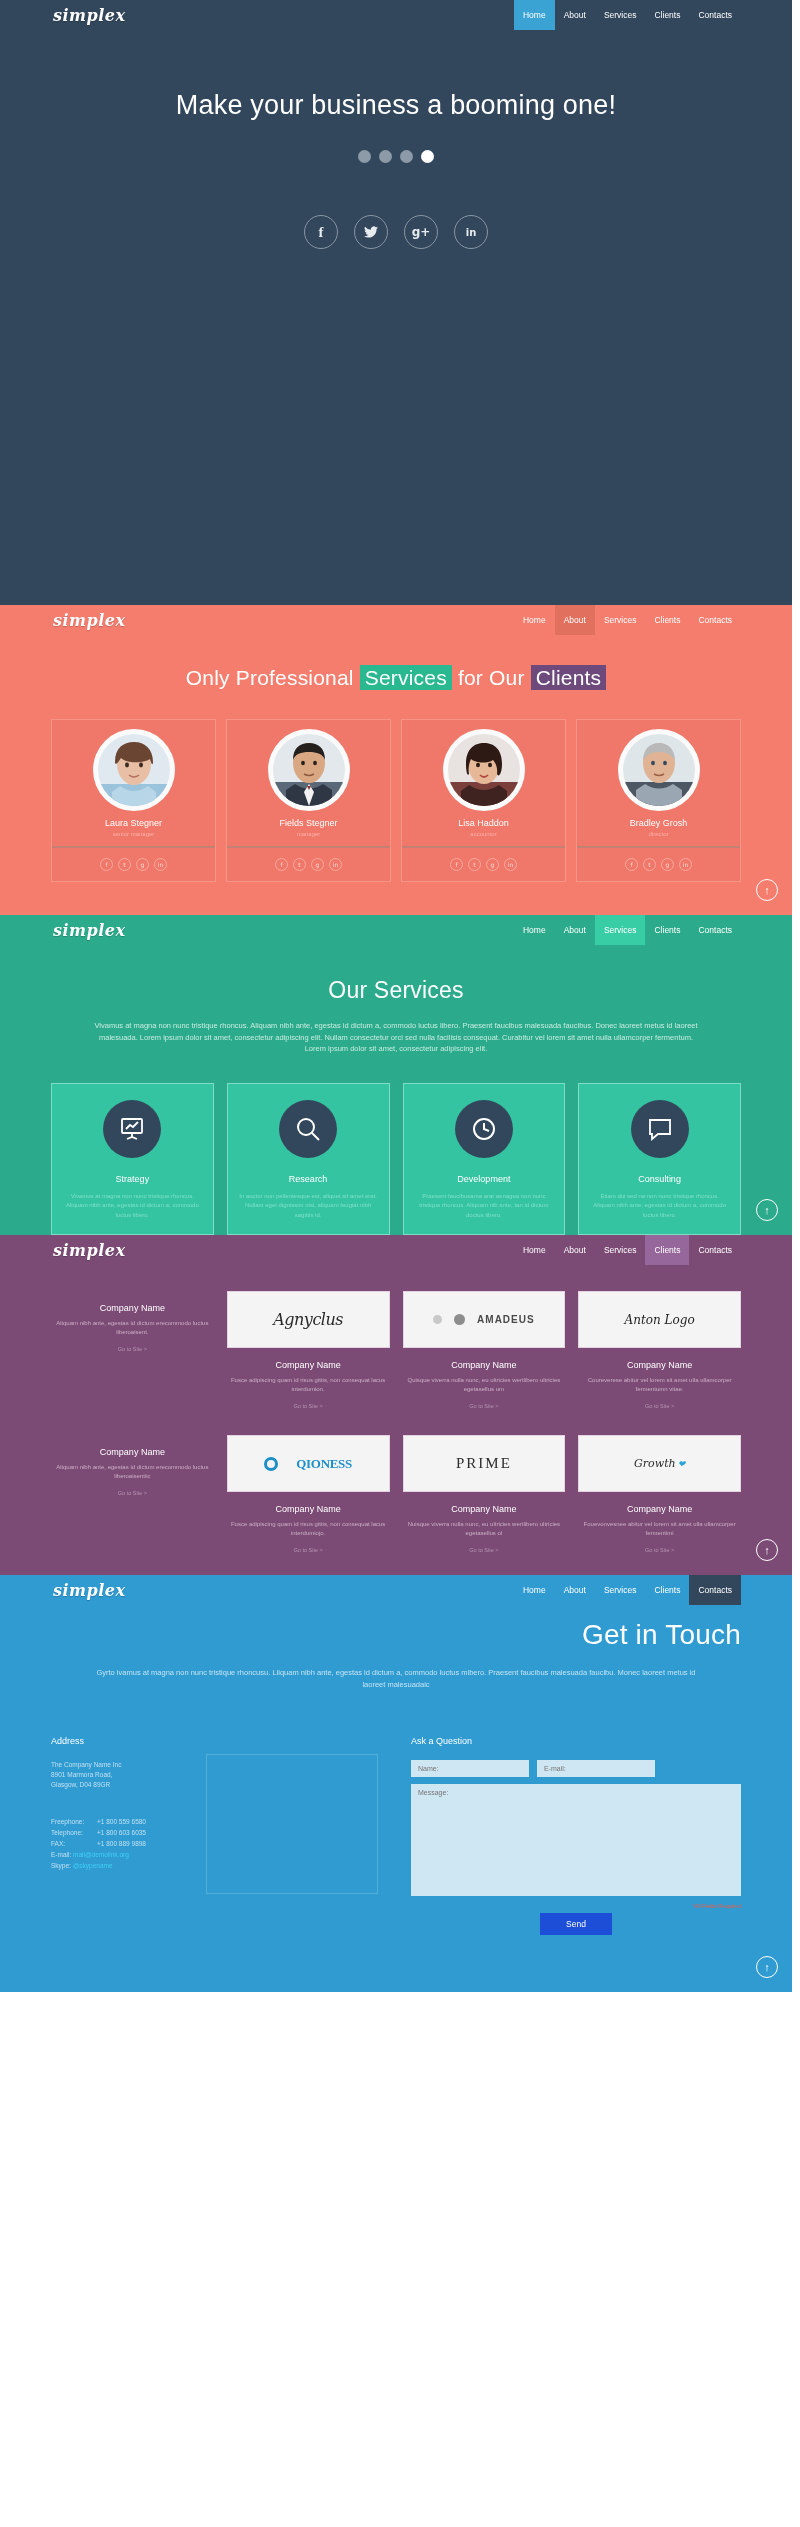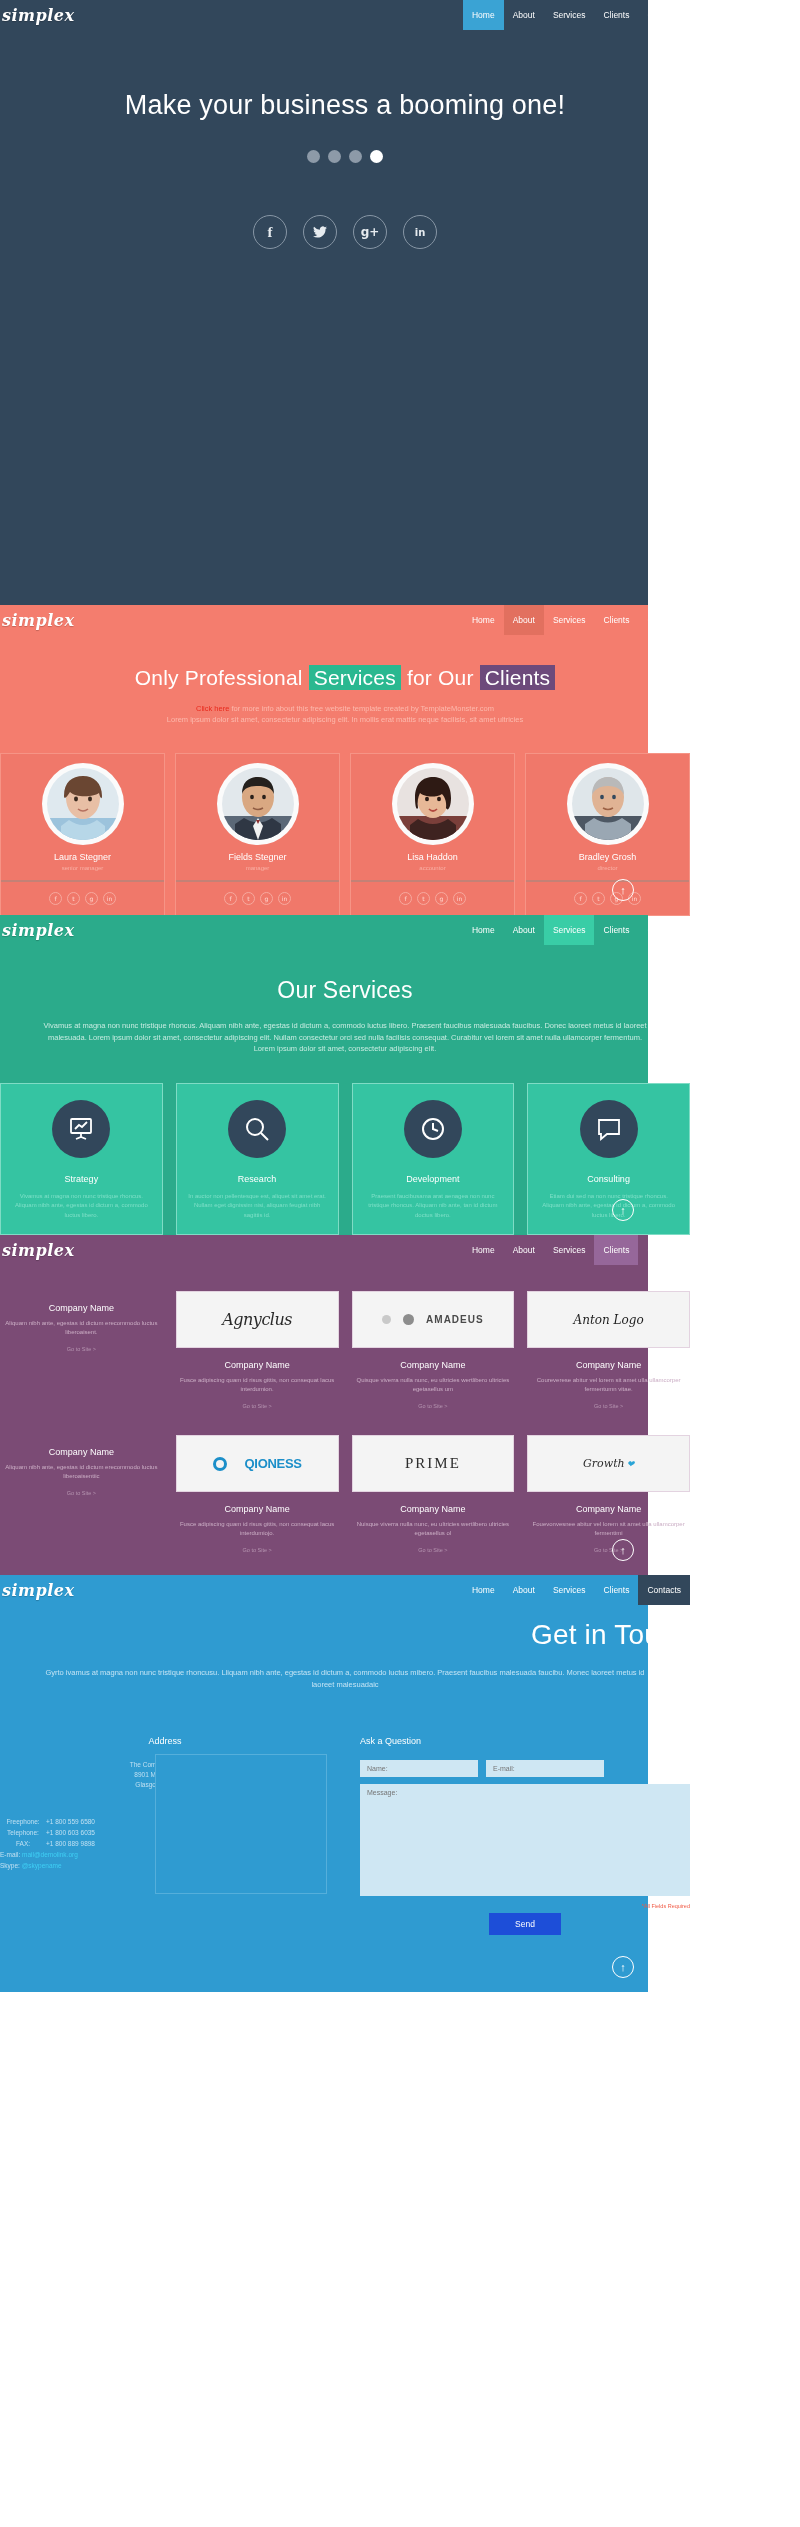--- a/index.html
+++ b/index.html
@@ -5,21 +5,21 @@
   * { box-sizing: border-box; margin: 0; padding: 0; }
   html, body { width: 800px; }
   body {
     font-family: "Liberation Sans", sans-serif;
     background: #ffffff;
     -webkit-font-smoothing: antialiased;
   }
   .page { width: 800px; position: relative; }
 
   
-  .section { position: relative; width: 648px; }
+  .section { position: relative; width: 792px; }
   .inner { width: 690px; margin: 0 auto; position: relative; }
 
   
   .topbar {
     display: flex; align-items: flex-start;
     justify-content: space-between;
     height: 30px;
   }
   .logo {
     font-family: "DejaVu Serif", serif;
@@ -152,37 +152,37 @@
   .lg-sq { width: 12px; height: 12px; background: #222; border-radius: 2px; display:inline-block; position:relative;}
   .lg-sq::after{content:"";position:absolute;left:4px;top:3px;width:4px;height:6px;border:1.2px solid #fff;border-radius:1px;}
   .lg-script { font-family: "DejaVu Serif", serif; font-style: italic; font-size: 16px; color: #2a2a2a; letter-spacing:-.5px;}
   .lg-amadeus { display:flex; align-items:center; gap:12px; }
   .lg-amadeus .bub { width: 9px; height: 9px; border-radius:50%; background:#c9c9c9;}
   .lg-amadeus .bub2{ width: 11px; height: 11px; border-radius:50%; background:#8d8d8d;}
   .lg-amadeus .txt { font-family:"Liberation Sans",sans-serif; font-weight:bold; font-size:10px; color:#4a4a4a; letter-spacing:1px;}
   .lg-clientlogo { font-family: "DejaVu Serif", serif; font-style: italic; font-size: 12px; color: #1f1f1f; }
   .lg-pantage { display:flex; align-items:center; gap:4px; font-size:15px; font-weight:bold; color:#3c3c3c;}
   .lg-pantage .swirl{ width:13px;height:13px;border-radius:50%;border:2.5px solid #f0802a;border-right-color:transparent;transform:rotate(-35deg);}
-  .lg-qioness { display:flex; align-items:center; gap:18px;}
+  .lg-qioness { display:flex; align-items:center; gap:18px;font-family:Liberation Serif, serif;}
   .lg-qioness .q{ width:14px;height:14px;border-radius:50%;border:3px solid #1c8fc9; }
   .lg-qioness .t{ font-weight:bold;font-size:13px;color:#1c8fc9;letter-spacing:-.3px;}
   .lg-prime{ font-family:"Liberation Serif",serif; font-size:15px; color:#2d2d2d; letter-spacing:2px;}
   .lg-growth{ font-family:"DejaVu Serif", serif; font-style:italic; font-size:11px; color:#2b2b2b; display:flex;align-items:center;gap:2px;}
   .lg-growth .hrt{ color:#2aa4d6; font-size:9px;}
 
   
   .contacts { background: #2f9bd1; min-height: 417px; }
   .contacts .nav a.active { background: #32475b; height: 30px; }
   .contact-head { margin-top: 14px; font-size: 28px; text-align: right; }
   .contact-body {
     text-align: center; color: #c3e4f5; font-size: 7.5px;
     line-height: 11.5px; margin: 16px auto 0; width: 620px;
   }
   .contact-cols { display: flex; margin-top: 46px; gap: 30px; }
-  .col-left { width: 330px; position: relative; text-align: center; }
+  .col-left { width: 330px; position: relative; }
   .col-right { flex: 1; }
   .col-h { color: #ffffff; font-size: 9px; margin-bottom: 14px; }
   .addr { color: #bfe0f2; font-size: 6.5px; line-height: 10px; }
   .phones { margin-top: 26px; color: #bfe0f2; font-size: 6.5px; line-height: 11px; }
   .phones .row { display: flex; }
   .phones .lbl { width: 46px; }
   .phones a { color: #3fd0f5; text-decoration: none; }
   .map {
     position: absolute; left: 155px; top: 18px;
     width: 172px; height: 140px;
@@ -264,24 +264,20 @@
           <a href="#">Services</a>
           <a href="#">Clients</a>
           <a href="#">Contacts</a>
         </nav>
       </div>
 
       <h2 class="sec-title about-head">
         <span>Only Professional </span><span class="hl-green">Services</span><span> for Our </span><span class="hl-purple">Clients</span>
       </h2>
 
-      <p class="about-sub">
-        <a href="#">Click here</a><span> for more info about this free website template created by TemplateMonster.com</span><br>
-        <span>Lorem ipsum dolor sit amet, consectetur adipiscing elit. In mollis erat mattis neque facilisis, sit amet ultricies</span>
-      </p>
 
       <div class="team">
         <div class="team-card">
           <div class="avatar">
             <svg class="face" viewBox="0 0 72 72">
                 <rect width="72" height="72" fill="#dfe9ef"></rect>
                 <rect y="50" width="72" height="22" fill="#9cc3dc"></rect>
                 <ellipse cx="36" cy="30" rx="17" ry="21" fill="#e8bfa5"></ellipse>
                 <path d="M17 28c0-14 8-20 19-20s19 7 19 20c0 4-2 2-3-3-3 3-22 6-29-1-3 5-6 8-6 4z" fill="#6a4632"></path>
                 <ellipse cx="29" cy="31" rx="2" ry="2.4" fill="#3b2b20"></ellipse>

